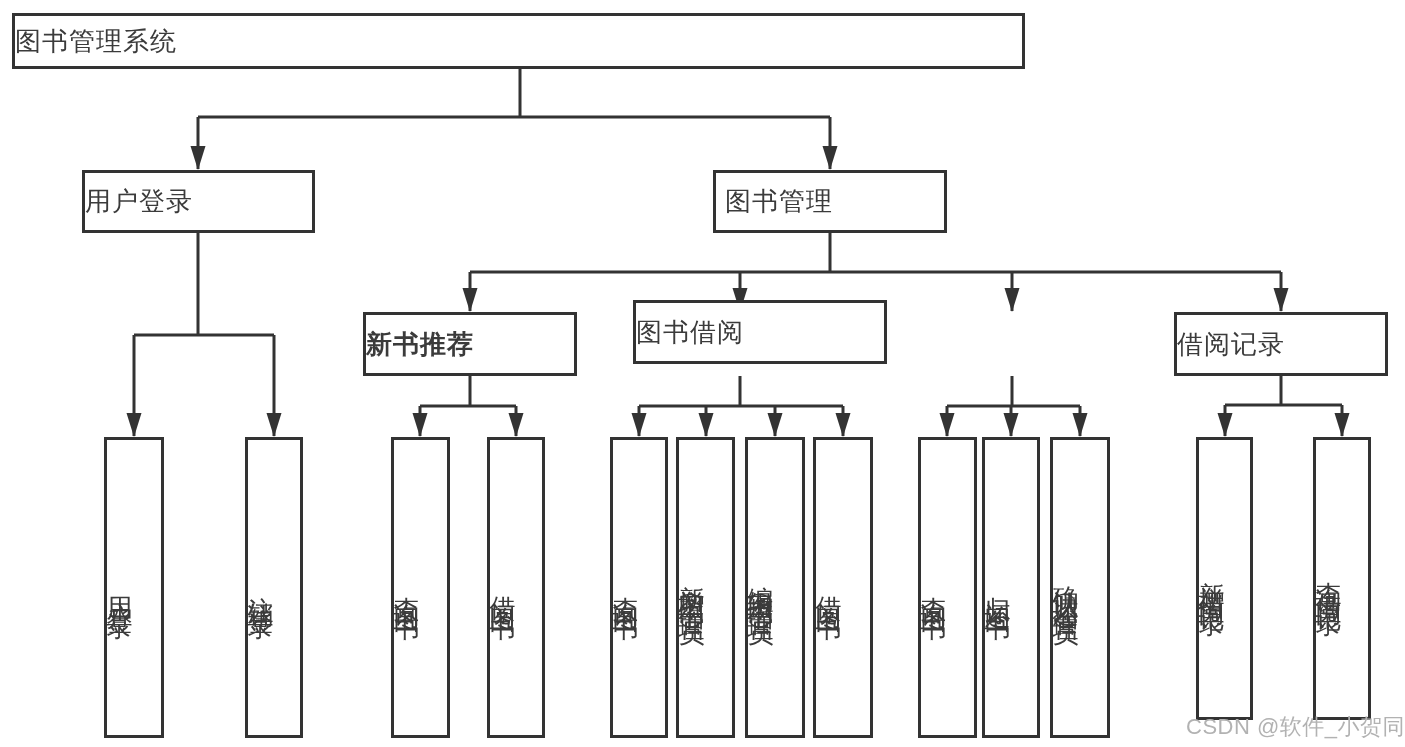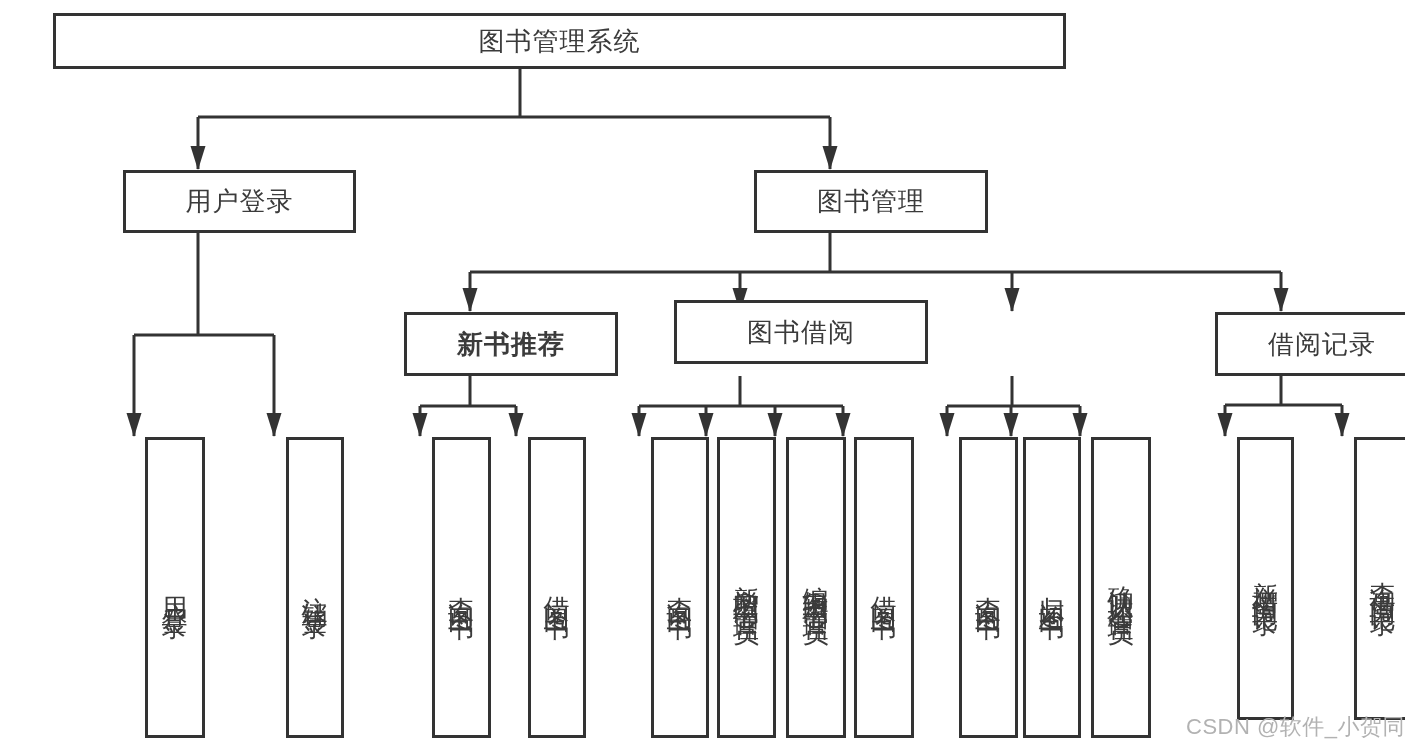--- a/index.html
+++ b/index.html
@@ -33,23 +33,22 @@
   #connectors marker path {
     fill: var(--line);
     stroke: none;
   }
   .box {
     position: absolute;
     background: var(--background);
     border: 3px solid var(--box_border);
     display: flex;
     align-items: center;
-    justify-content: center;
+    justify-content: flex-start;
     z-index: 2;
-    margin-left: 41px;
   }
   .h-label {
     font-size: 26px;
     color: var(--text);
     white-space: nowrap;
     letter-spacing: 1px;
   }
   .v-label {
     writing-mode: vertical-rl;
     text-orientation: mixed;
@@ -130,21 +129,21 @@
     </g>
   </svg>
 
   <div class="box" style="left:12px; top:13px; width:1013px; height:56px;">
     <span class="h-label">图书管理系统</span>
   </div>
 
   <div class="box" style="left:82px; top:170px; width:233px; height:63px;">
     <span class="h-label">用户登录</span>
   </div>
-  <div class="box" style="left:713px; top:170px; width:234px; height:63px;">
+  <div class="box" style="left:713px; top:170px; width:234px; height:63px;padding-left:9px;">
     <span class="h-label">图书管理</span>
   </div>
 
   <div class="box" style="left:363px; top:312px; width:214px; height:64px;font-weight:bold;">
     <span class="h-label">新书推荐</span>
   </div>
   <div class="box" style="left:633px; top:300px; width:254px; height:64px;">
     <span class="h-label">图书借阅</span>
   </div>
   <div class="box" style="left:1174px; top:312px; width:214px; height:64px;">

